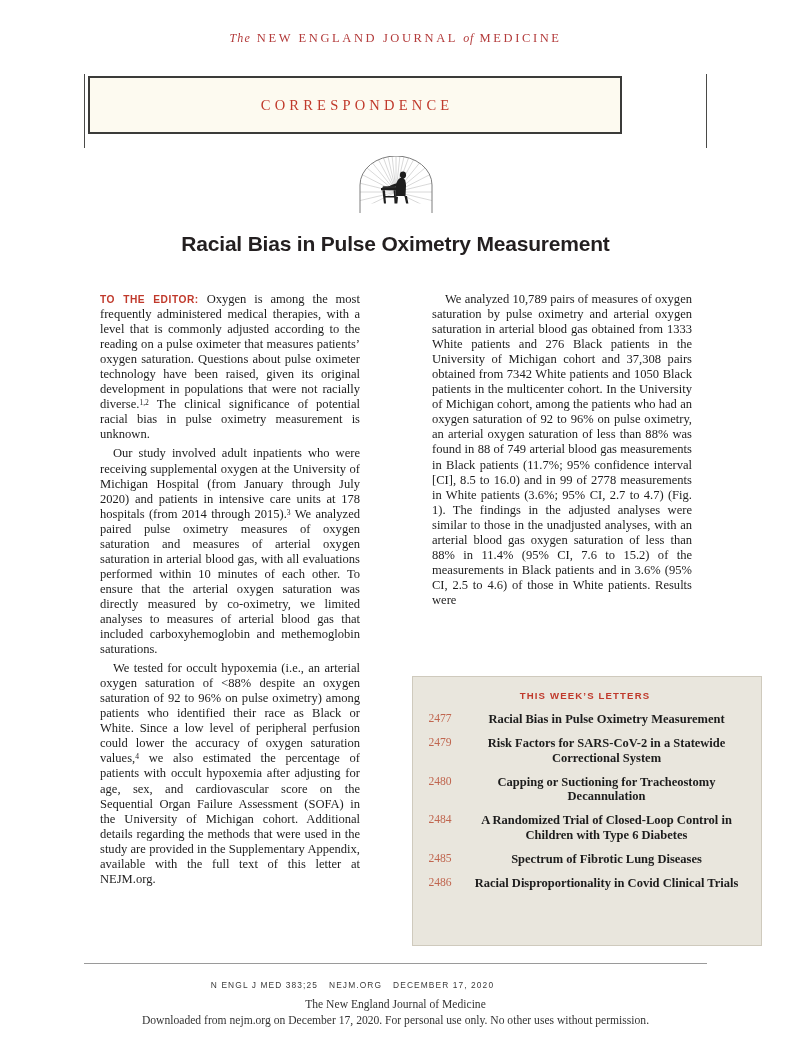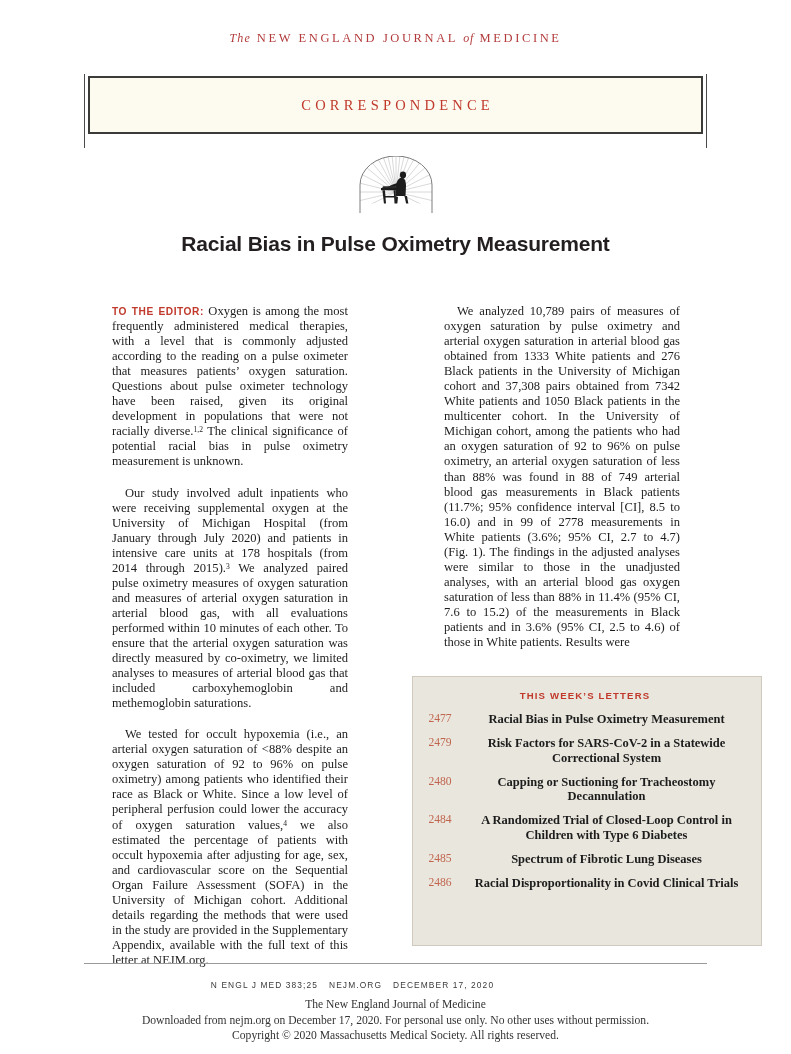--- a/index.html
+++ b/index.html
@@ -50,21 +50,21 @@
     width: 623px;
     height: 74px;
     border-left: 1.5px solid #4a4a48;
     border-right: 1.5px solid #4a4a48;
     box-sizing: border-box;
   }
   .banner-inner {
     position: absolute;
     left: 88px;
     top: 76px;
-    width: 615px;
+    width: 534px;
     height: 58px;
     background: #fdfaf0;
     border: 2px solid #3b3b39;
     box-sizing: border-box;
     display: flex;
     align-items: center;
     justify-content: center;
   }
   .banner-label {
     font-family: "Liberation Serif", "DejaVu Serif", serif;
@@ -107,21 +107,21 @@
     line-height: 15.05px;
     text-align: justify;
     text-justify: inter-word;
     hyphens: manual;
     color: #1c1c1c;
   }
   .col-left  { left: 96px; }
   .col-right { left: 428px; }
 
   .col p {
-    margin: 16px;
+    margin: 4px;
     text-indent: 13px;
   }
   .col p.first { text-indent: 0; }
 
   .lead-in {
     font-family: "Liberation Sans", "DejaVu Sans", sans-serif;
     font-size: 10.2px;
     font-weight: bold;
     letter-spacing: 0.55px;
     color: #c0392b;
@@ -322,14 +322,13 @@
       <span class="letter-title">Racial Disproportionality in Covid Clinical Trials</span>
     </div>
   </div>
 </div>
 
 <div class="footer-rule"></div>
 <div class="footer-citation"><span>N ENGL J MED 383;25</span><span class="sep"></span><span>NEJM.ORG</span><span class="sep"></span><span>DECEMBER 17, 2020</span></div>
 <div class="footer-legal">
   <div>The New England Journal of Medicine</div>
   <div>Downloaded from nejm.org on December 17, 2020. For personal use only. No other uses without permission.</div>
-  <div>Copyright © 2020 Massachusetts Medical Society. All rights reserved.</div>
 </div>
 
 </body></html>

